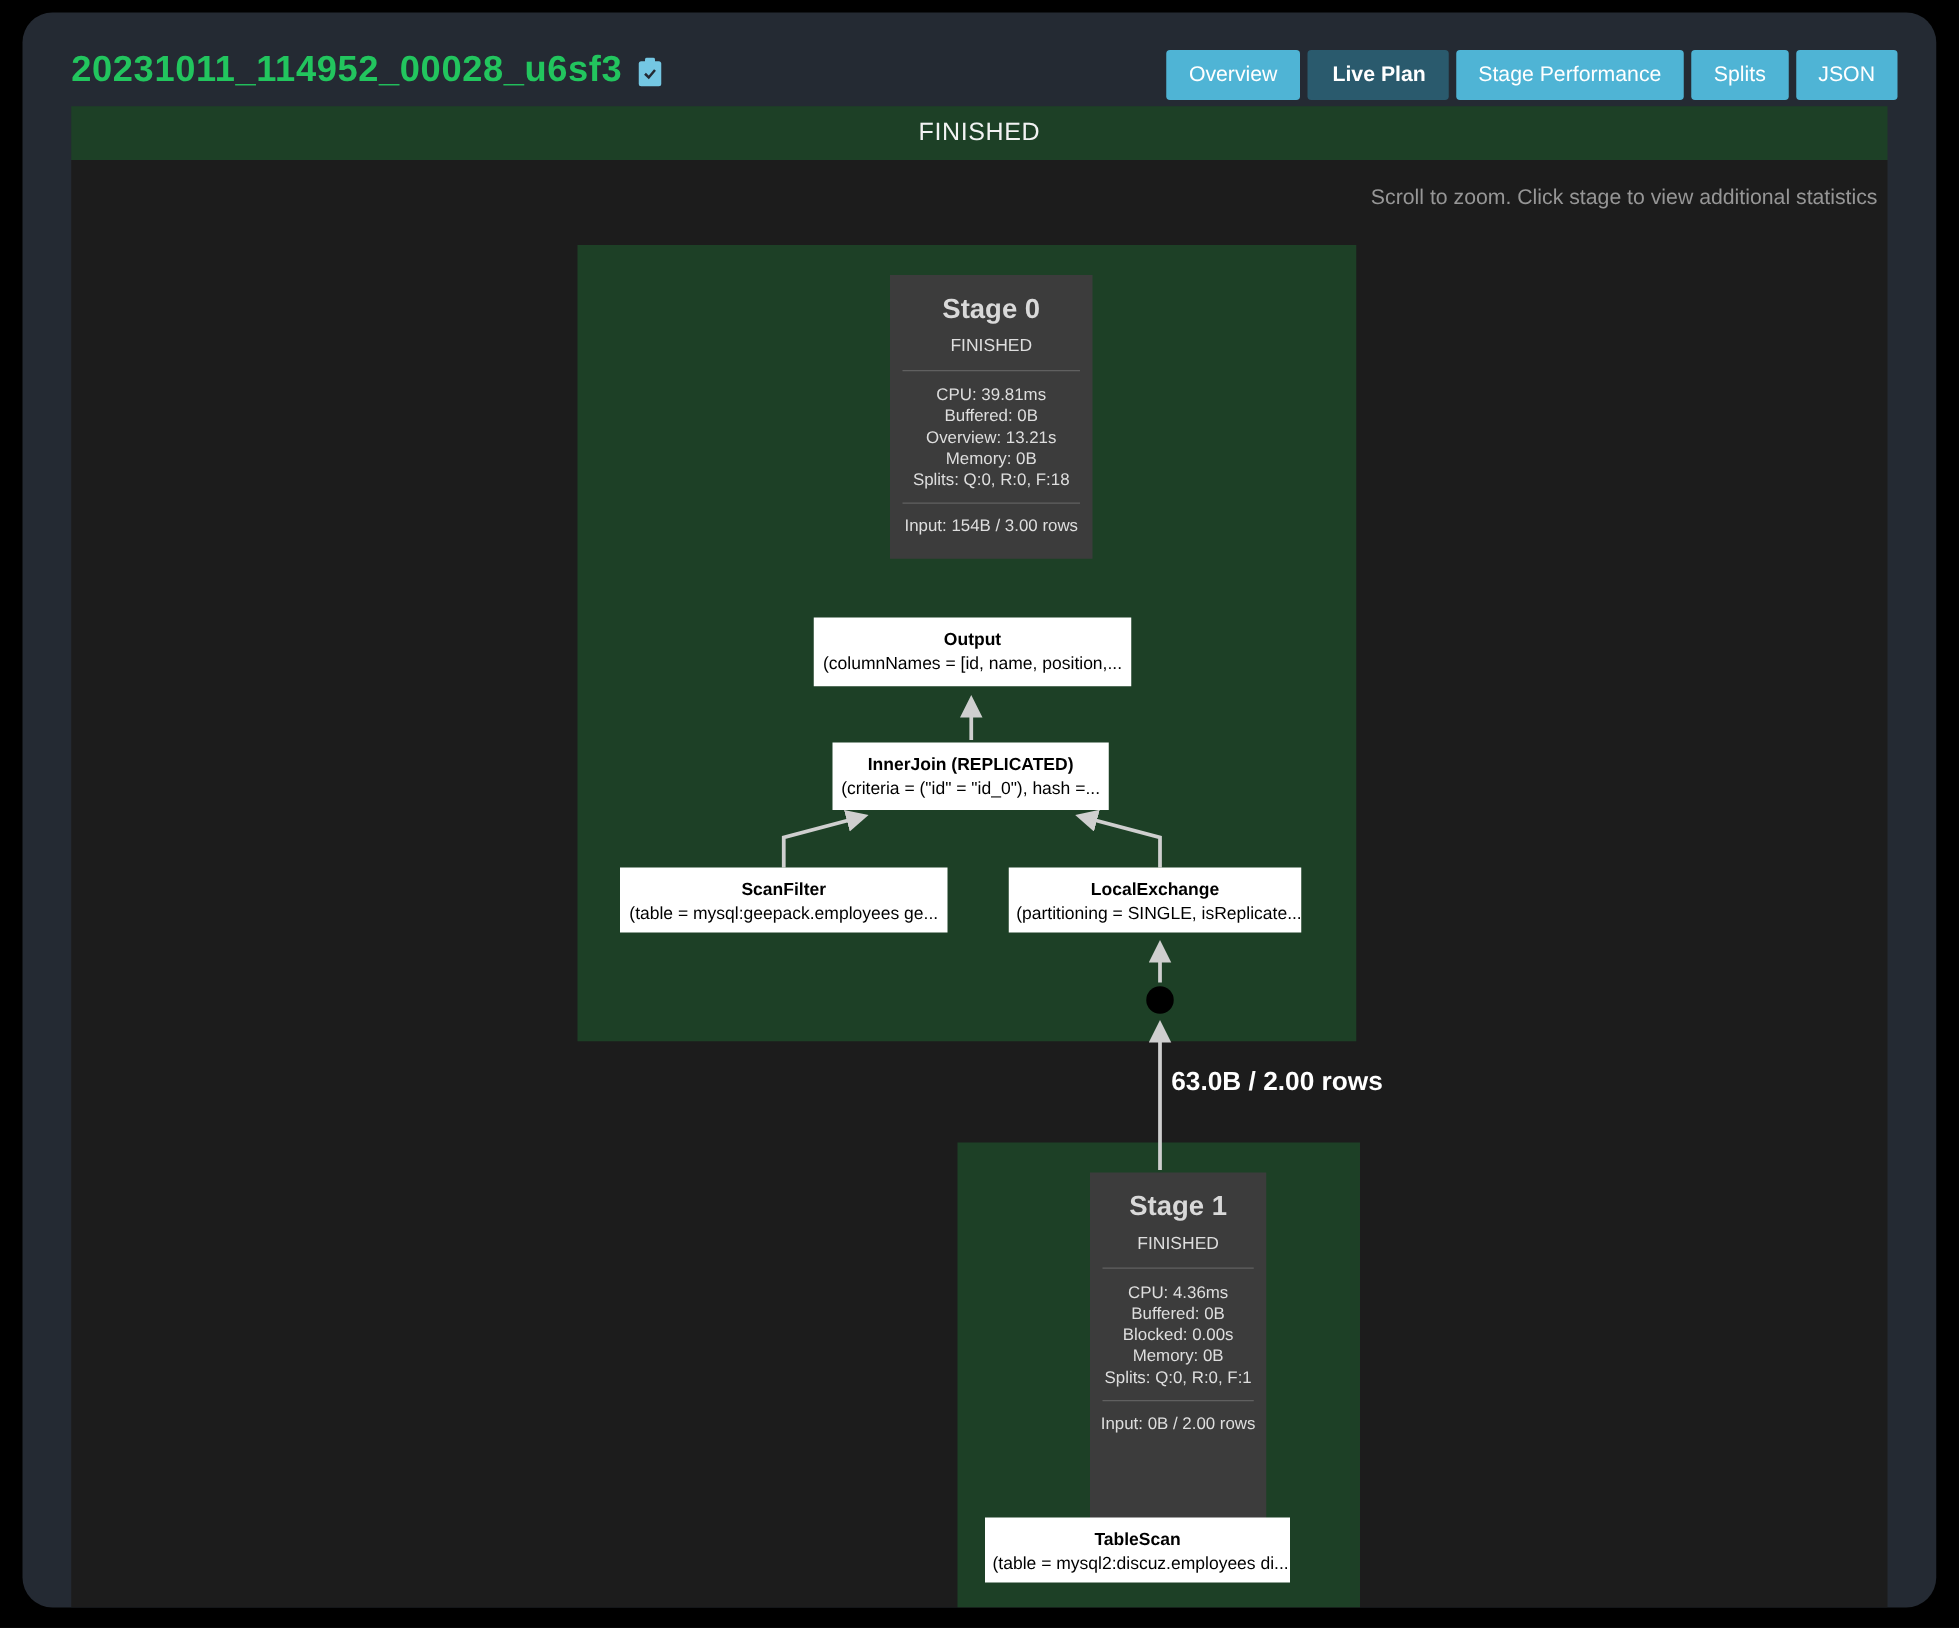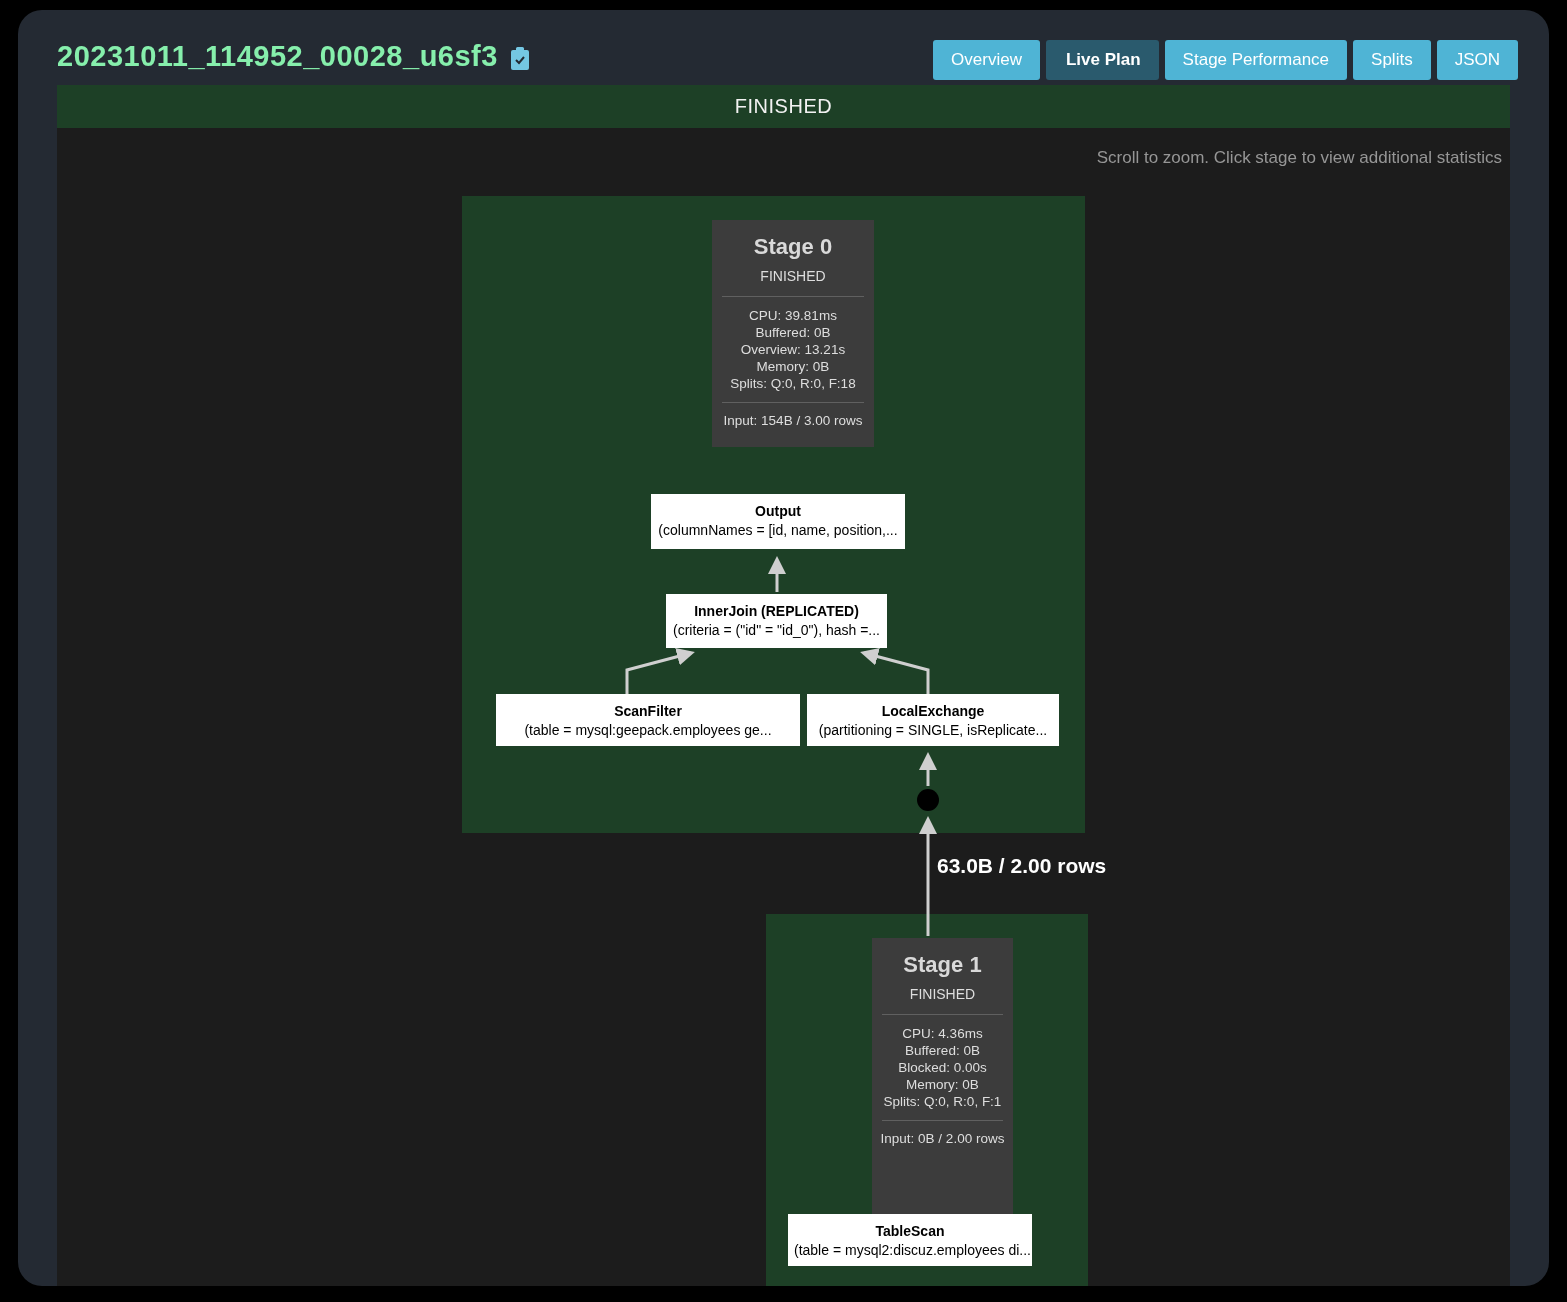--- a/index.html
+++ b/index.html
@@ -7,21 +7,21 @@
 
   .window {
     position:absolute; left:18px; top:10px; width:1531px; height:1276px;
     background:var(--window-bg); border-radius:24px; overflow:hidden;
   }
 
   
   .header { position:absolute; left:0; top:0; width:100%; height:75px; }
   .query-title {
     position:absolute; left:39px; top:30px;
-    font-size:29px; font-weight:bold; color:#86efac; letter-spacing:0.5px;
+    font-size:29px; font-weight:bold; color:#22c55e; letter-spacing:0.5px;
     display:flex; align-items:center; gap:12px;justify-content:center;
   }
   .copy-icon { display:inline-block; width:20px; height:24px; cursor:pointer; }
 
   .tabs { position:absolute; right:31px; top:30px; display:flex; gap:6px; }
   .tab {
     background:var(--tab-blue); color:#fff; font-size:17px;
     padding:10px 18px; border-radius:3px; cursor:pointer; white-space:nowrap;
   }
   .tab.active { background:var(--tab-active); font-weight:bold;padding-left:20px; }
@@ -60,22 +60,22 @@
   .stage-input { font-size:13.5px; margin-top:10px; white-space:nowrap; }
   .stage-stats { margin-bottom:10px; }
 
   .node {
     position:absolute; background:#fff; color:#000000; text-align:center;
     padding:8px 6px; font-size:14px; line-height:19px; white-space:nowrap; overflow:hidden;
   }
   .node .node-title { font-weight:bold; }
   #node-output        { left:594px; top:366px;  width:254px; height:55px; }
   #node-innerjoin     { left:609px; top:466px;  width:221px; height:54px; }
-  #node-scanfilter    { left:439px; top:566px;  width:304px; height:52px; }
-  #node-localexchange { left:750px; top:566px;  width:252px; height:52px; }
+  #node-scanfilter    { left:439px; top:566px;  width:262px; height:52px; }
+  #node-localexchange { left:750px; top:566px;  width:234px; height:52px; }
   #node-tablescan     { left:731px; top:1086px; width:244px; height:52px; }
 
   .edges { position:absolute; left:0; top:0; width:1453px; height:1158px; pointer-events:none; }
 
   .edge-label {
     position:absolute; left:880px; top:726px;
     color:#fff; font-size:21px; font-weight:bold; white-space:nowrap;
   }
 </style>
 </head>

